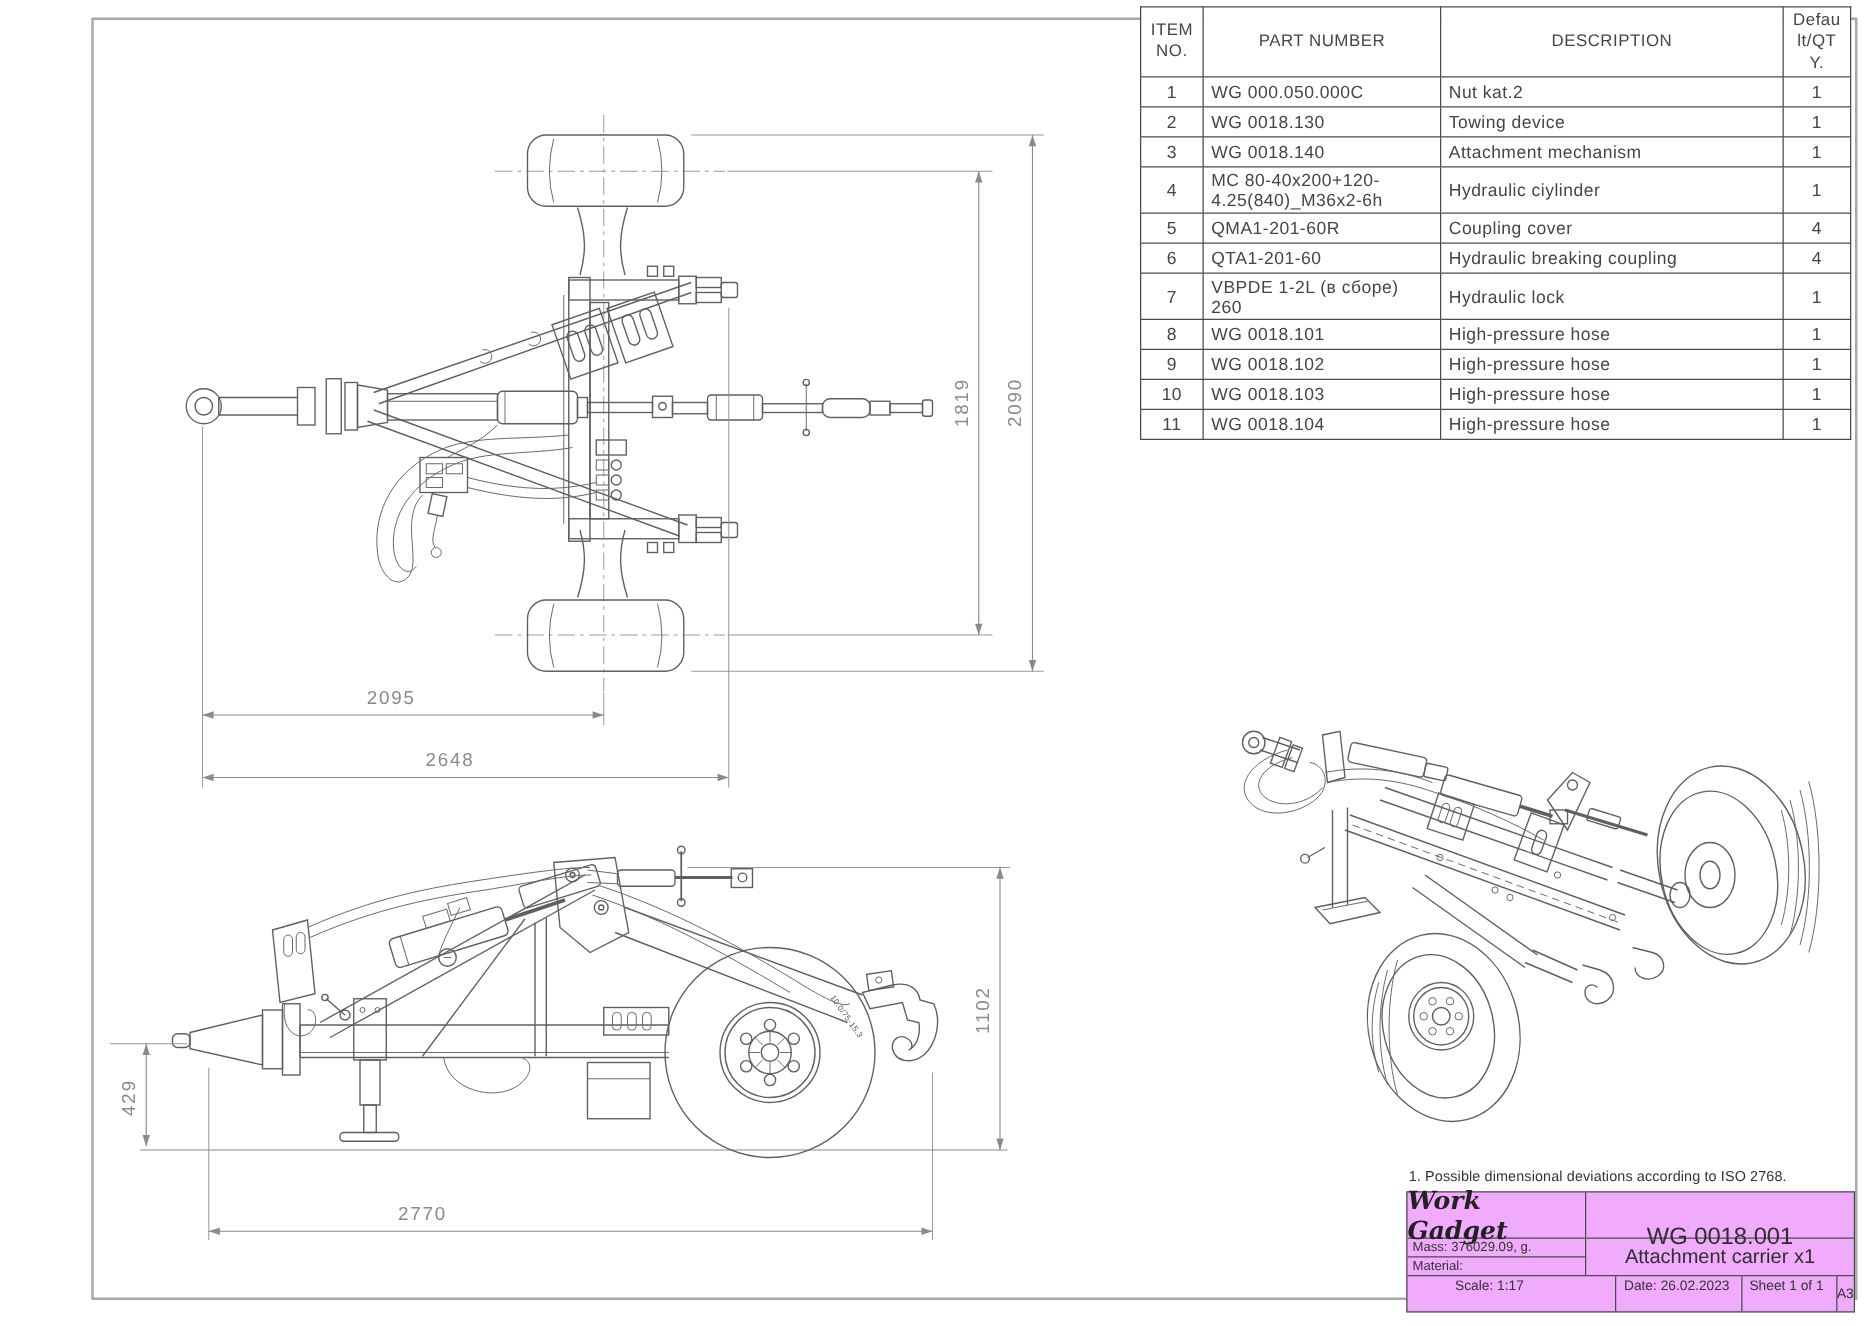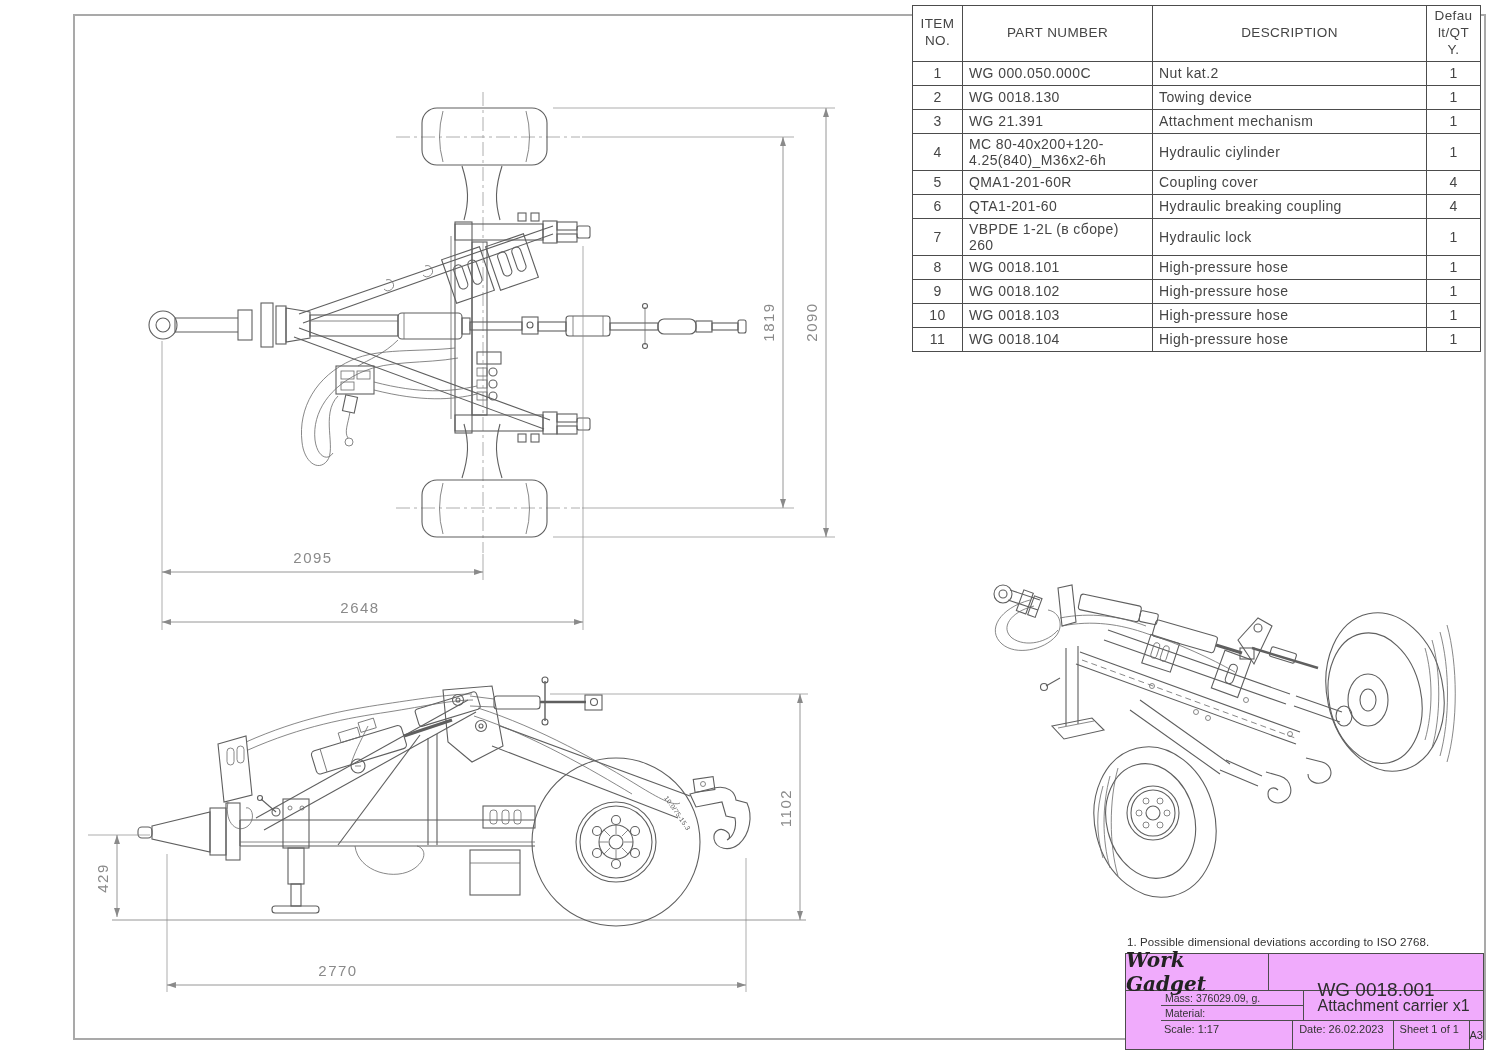--- a/index.html
+++ b/index.html
@@ -27,21 +27,21 @@
 
   
   .note { position:absolute; left:1127px; top:936px; width:356px; font-size:11.5px; color:#333; letter-spacing:0.1px; }
 
   .tblock { position:absolute; left:1125px; top:953px; width:359px; height:97px; border:1.6px solid #4c4c4c; background:#f0abfc;
             display:flex; flex-direction:column; color:#333; }
   .tb-row1 { display:flex; height:37px; border-bottom:1.3px solid #4c4c4c; }
   .tb-company { width:143px; border-right:1.3px solid #4c4c4c; display:flex; align-items:center; justify-content:center;
                 font-family:"DejaVu Serif", serif; font-style:italic; font-weight:bold; font-size:20px; color:#222; }
   .tb-number { flex:1; display:flex; align-items:center; justify-content:center; font-size:19px; color:#2e2e2e;margin-top:36px; }
-  .tb-row2 { display:flex; height:30px; border-bottom:1.3px solid #4c4c4c;margin-left:35px; }
+  .tb-row2 { display:flex; height:30px; border-bottom:1.3px solid #4c4c4c; }
   .tb-massmat { width:143px; border-right:1.3px solid #4c4c4c; display:flex; flex-direction:column; }
   .tb-mass { height:15px; border-bottom:1.3px solid #4c4c4c; font-size:10.5px; padding:1px 4px; white-space:nowrap; }
   .tb-material { flex:1; font-size:10.5px; padding:1px 4px; }
   .tb-title { flex:1; display:flex; align-items:center; justify-content:center; font-size:16px; color:#2e2e2e; }
   .tb-row3 { display:flex; flex:1;margin-left:32px; }
   .tb-scale { width:143px; border-right:1.3px solid #4c4c4c; font-size:11px; padding:2px 6px; }
   .tb-date  { width:106px; border-right:1.3px solid #4c4c4c; font-size:11px; padding:2px 6px; }
   .tb-sheet { width:80px;  border-right:1.3px solid #4c4c4c; font-size:11px; padding:2px 6px; }
   .tb-format{ flex:1; font-size:11px; display:flex; align-items:center; justify-content:center; }
 
@@ -435,21 +435,21 @@
         <td class="col-qty">1</td>
       </tr>
       <tr>
         <td class="col-item">2</td>
         <td class="col-part">WG 0018.130</td>
         <td class="col-description">Towing device</td>
         <td class="col-qty">1</td>
       </tr>
       <tr>
         <td class="col-item">3</td>
-        <td class="col-part">WG 21.391</td>
+        <td class="col-part">WG 0018.140</td>
         <td class="col-description">Attachment mechanism</td>
         <td class="col-qty">1</td>
       </tr>
       <tr>
         <td class="col-item">4</td>
         <td class="col-part">MC 80-40x200+120-4.25(840)_M36x2-6h</td>
         <td class="col-description">Hydraulic ciylinder</td>
         <td class="col-qty">1</td>
       </tr>
       <tr>

